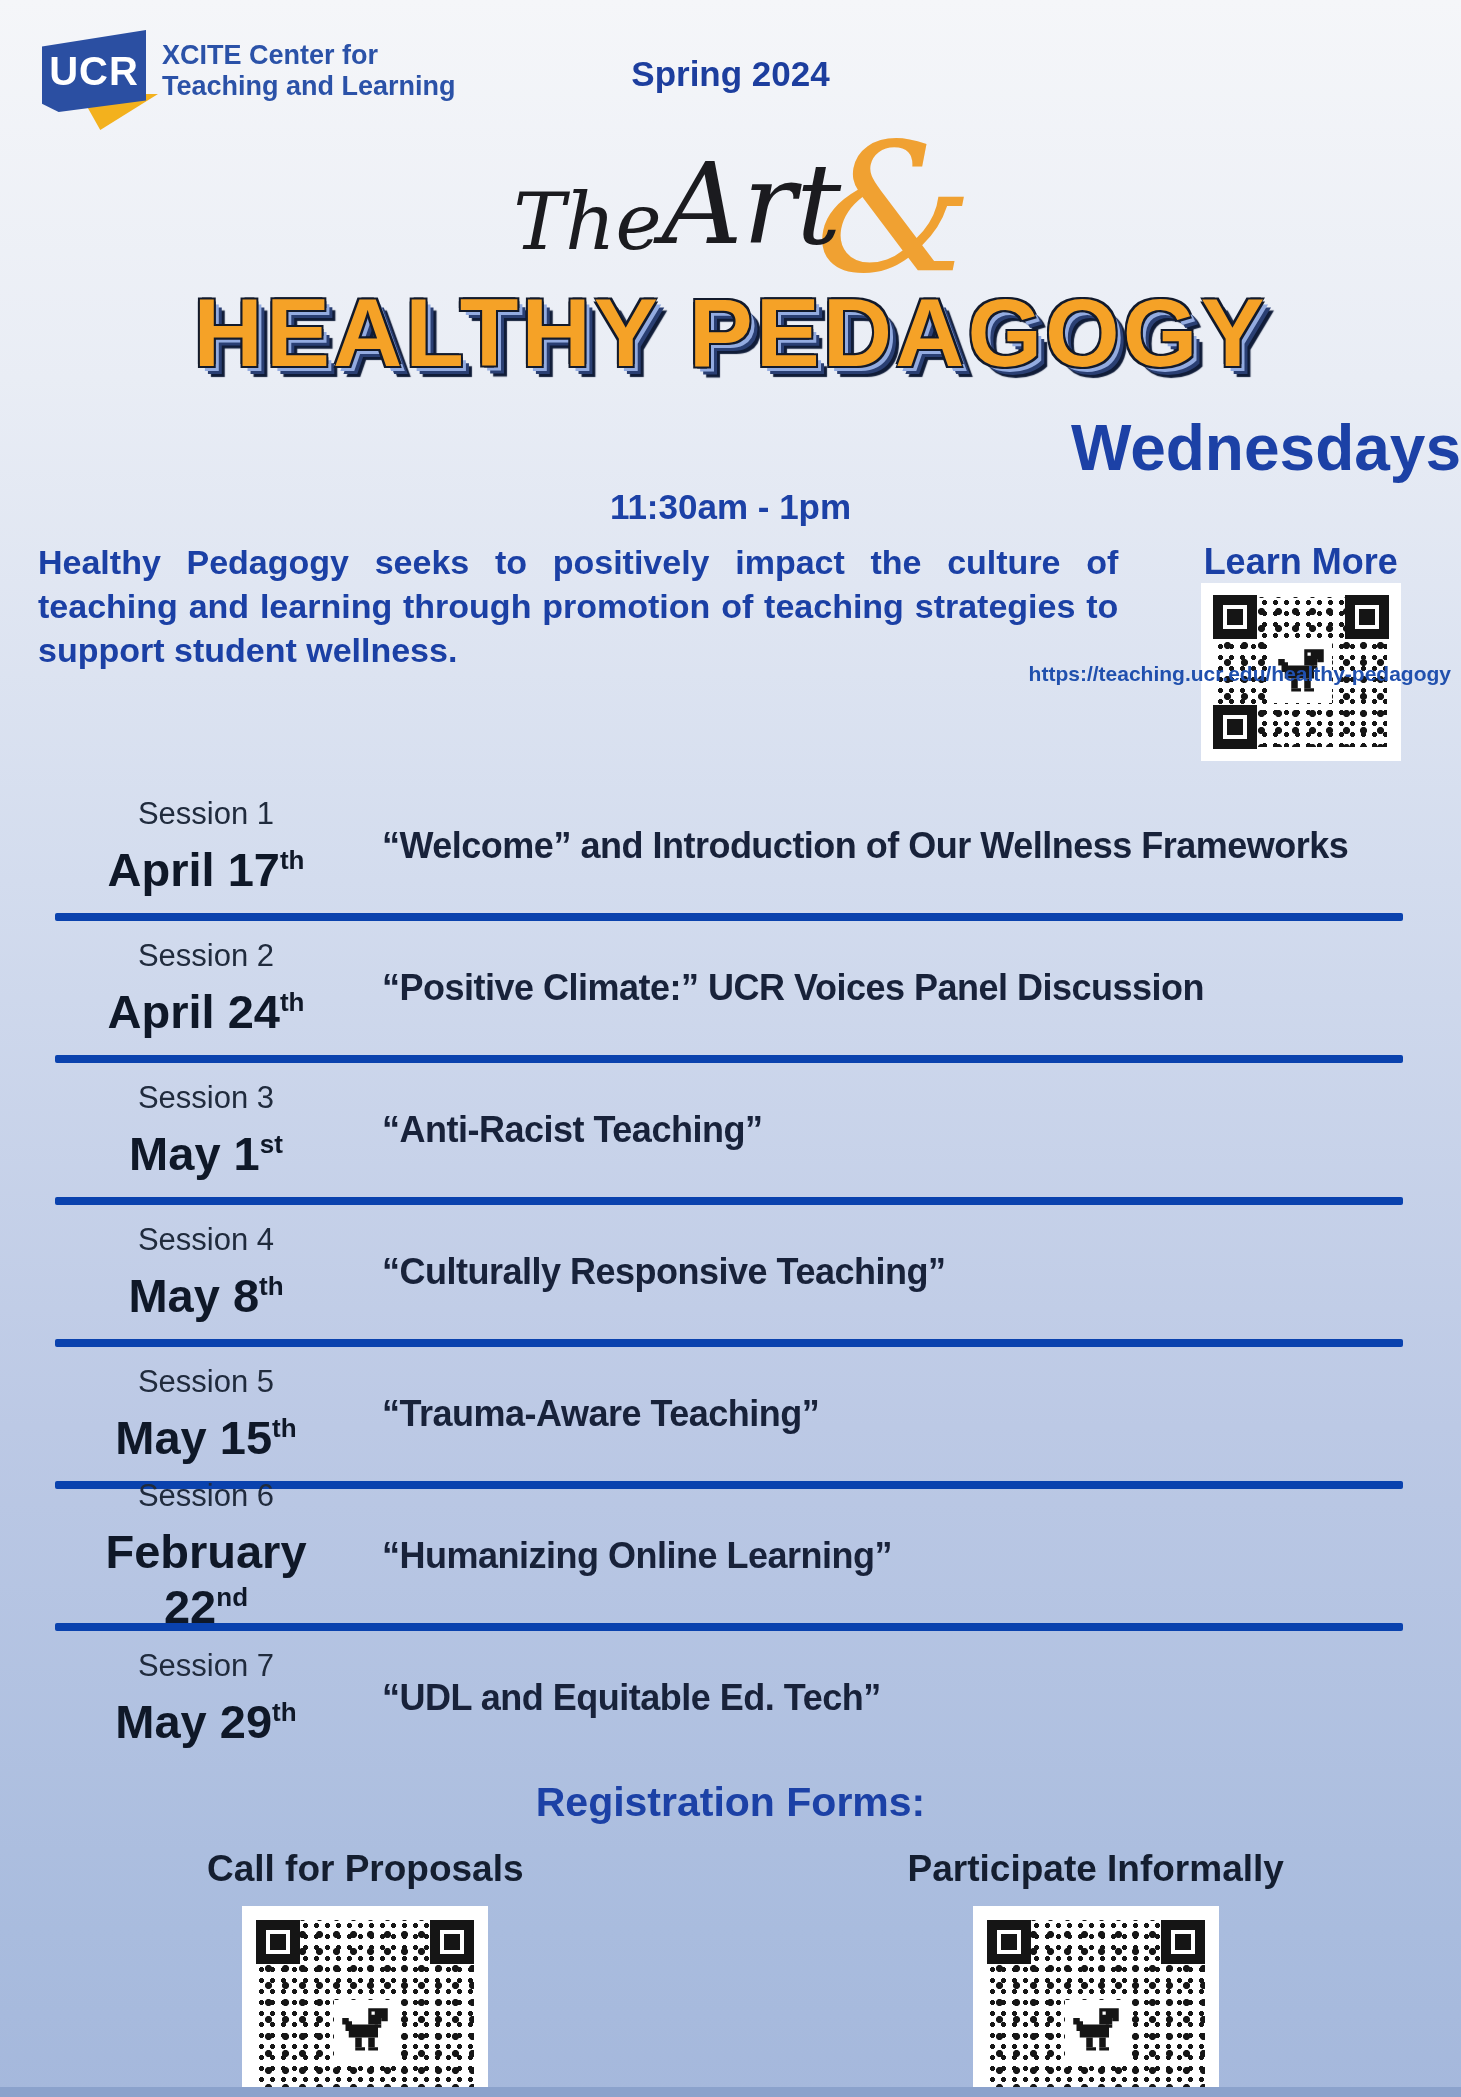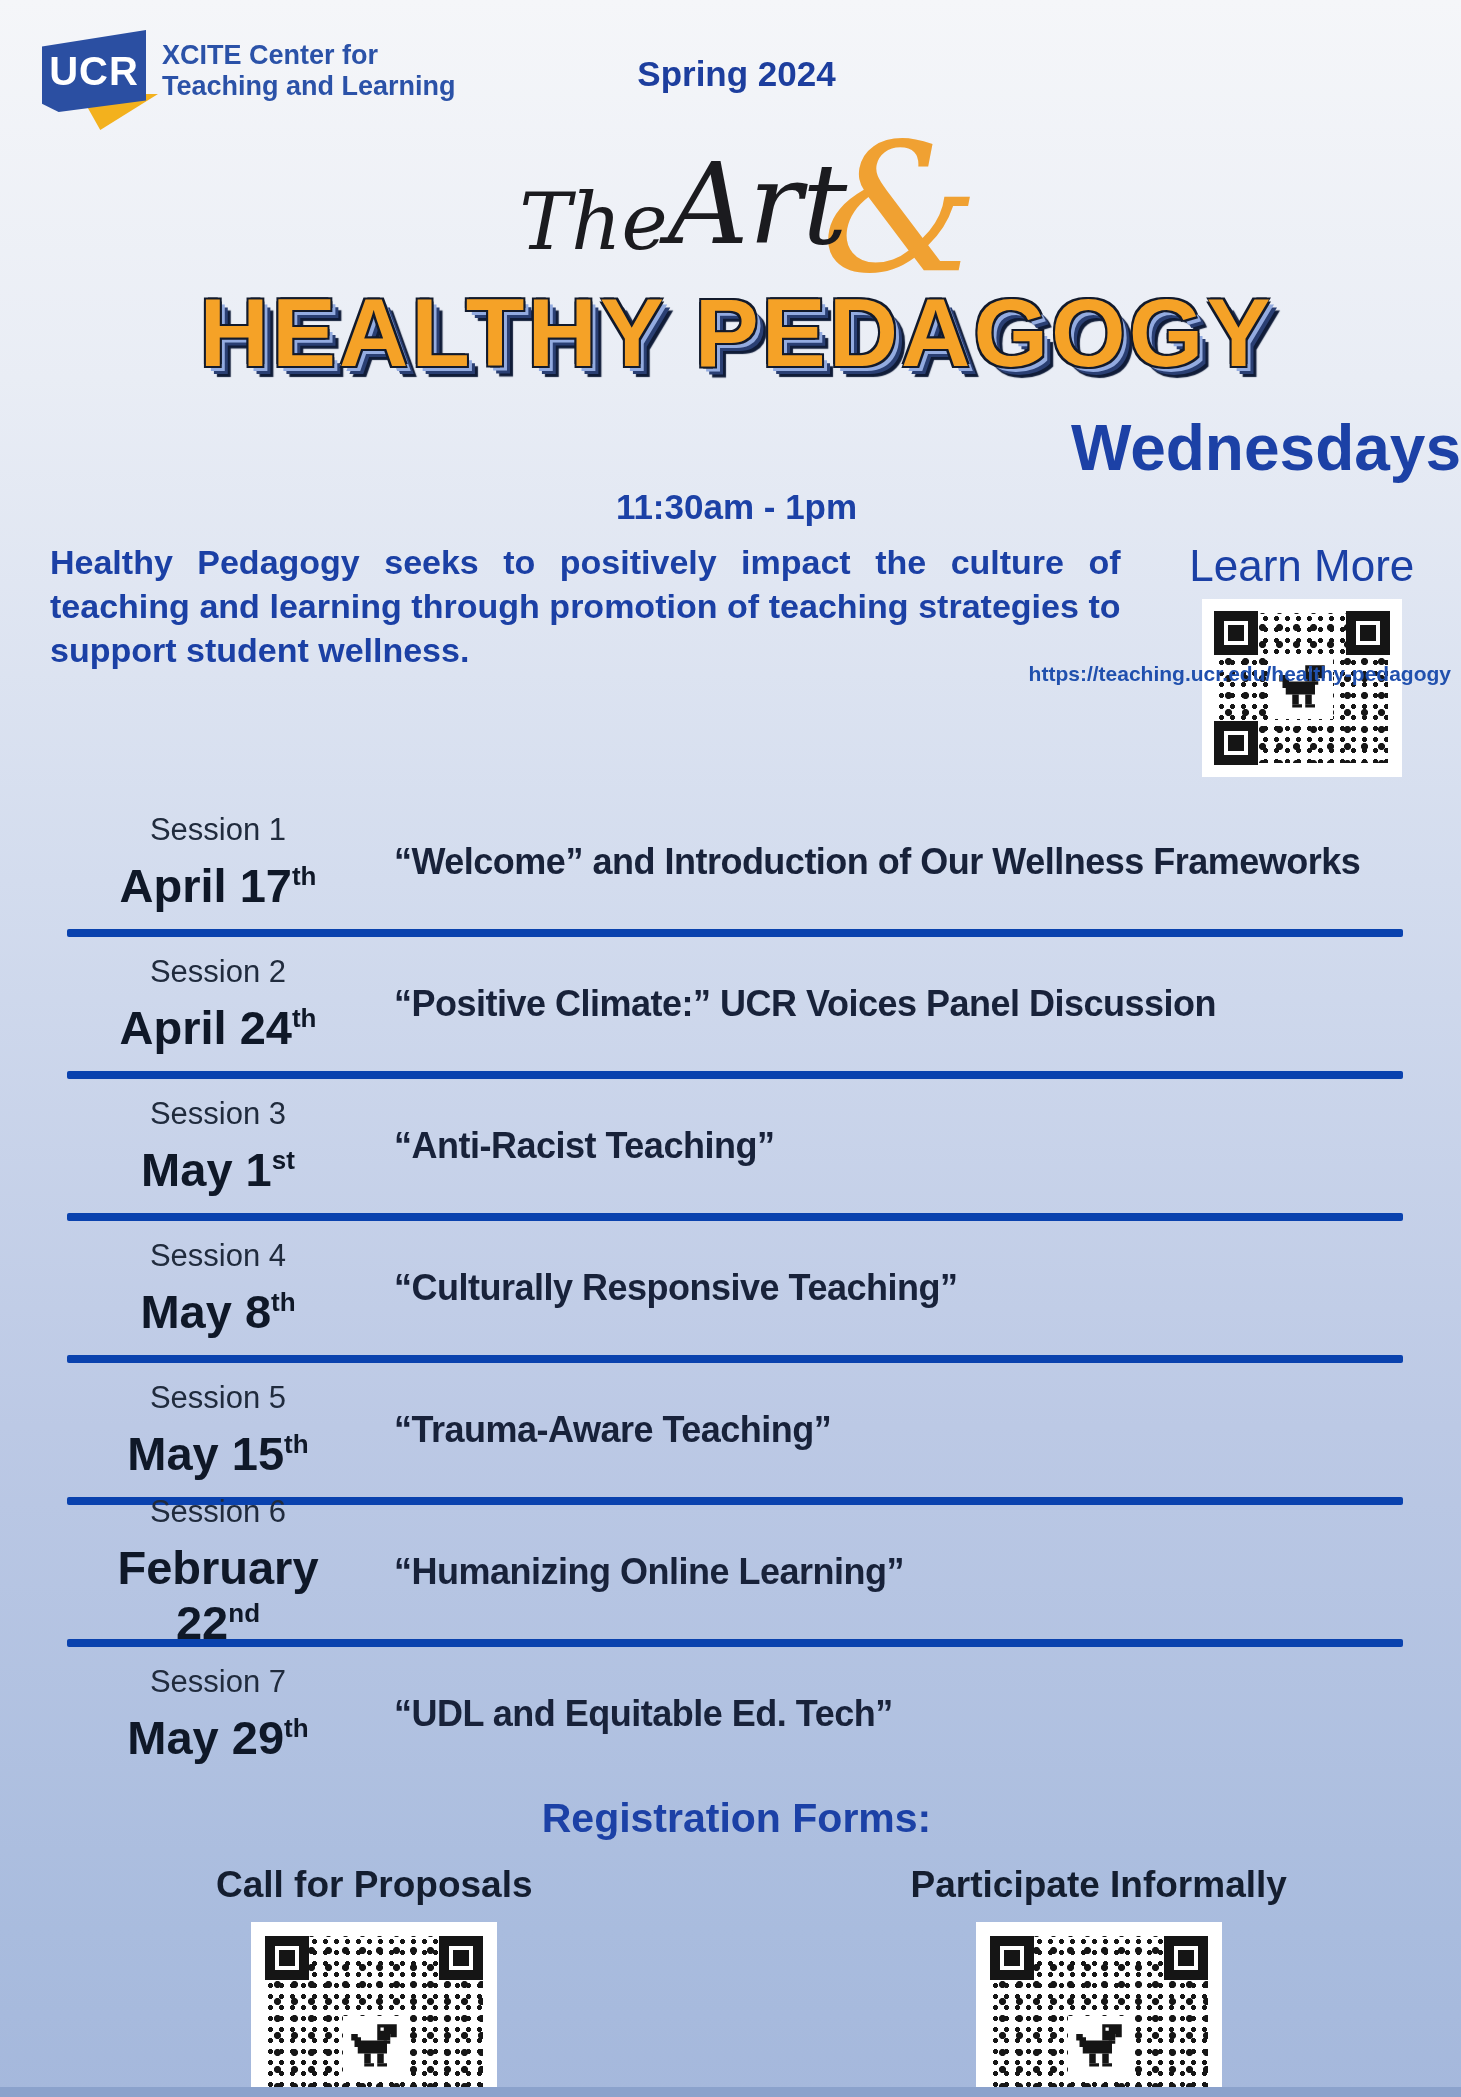--- a/index.html
+++ b/index.html
@@ -4,21 +4,20 @@
 <style>
   * { box-sizing: border-box; margin: 0; padding: 0; }
   html,body { background:#8fa3c9; }
   .page {
     position: relative;
     width: 1461px; height: 2097px;
     margin: 0 auto;
     overflow: hidden;
     font-family: "Liberation Sans", sans-serif;
     background: linear-gradient(180deg,#f5f6f9 0%, #e9edf5 18%, #d3dcee 42%, #bcc9e5 68%, #a9bcde 92%, #a5b8dc 100%);
-    padding-left: 12px;
   }
   
   .logo-wrap { position:absolute; top:30px; left:42px; display:flex; align-items:center; }
   .logo-mark { position:relative; width:104px; height:82px; }
   .logo-blue {
     position:absolute; inset:0; z-index:2;
     background:#2b4fa2;
     clip-path: polygon(0 20%, 100% 0%, 100% 86%, 16% 100%, 0 90%);
     display:flex; align-items:center; justify-content:center;
   }
@@ -55,21 +54,21 @@
   }
   .weekday { margin-top:23px; text-align:right; font-size:64px; font-weight:bold; color:#1c41a6; }
   .time    { margin-top:2px;  text-align:center; font-size:35px; font-weight:bold; color:#1c41a6; }
   
   .intro-row { display:flex; margin-top:14px; padding:0 36px 0 38px; align-items:flex-start;gap:44px; }
   .intro-text {
     width:1112px; font-size:34px; font-weight:bold; line-height:1.29;
     color:#1b40a5; text-align:justify;
   }
   .lm-col { margin-left:14px; width:256px; display:flex; flex-direction:column; align-items:center; }
-  .lm-label { font-size:44px; font-weight:normal; color:#1b40a5; margin-bottom:8px; }
+  .lm-label { font-size:36px; font-weight:bold; color:#1b40a5; margin-bottom:0; }
   .lm-url {
     position:absolute; top:662px; right:10px;
     font-size:21px; font-weight:bold; color:#2050ae; white-space:nowrap;
   }
   
   .qr { position:relative; background:#fff; }
   .qr-sm { width:200px; height:178px; }
   .qr-lg { width:246px; height:250px; }
   .qr-dots {
     position:absolute; inset:14px;

